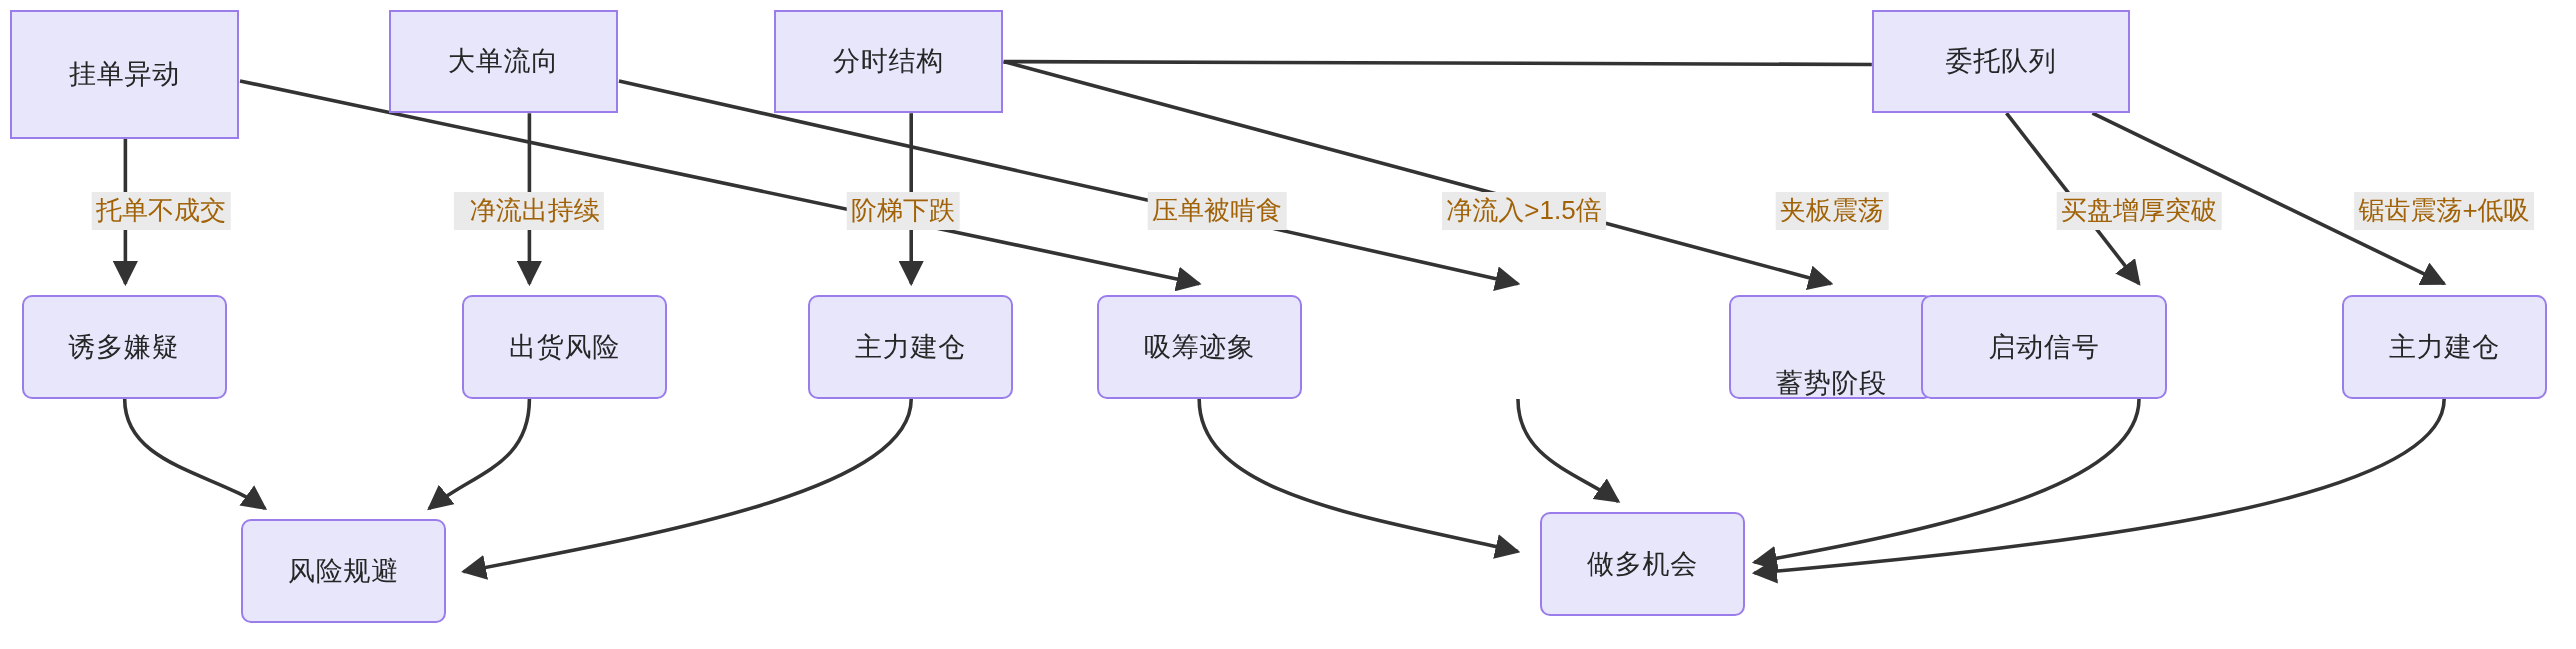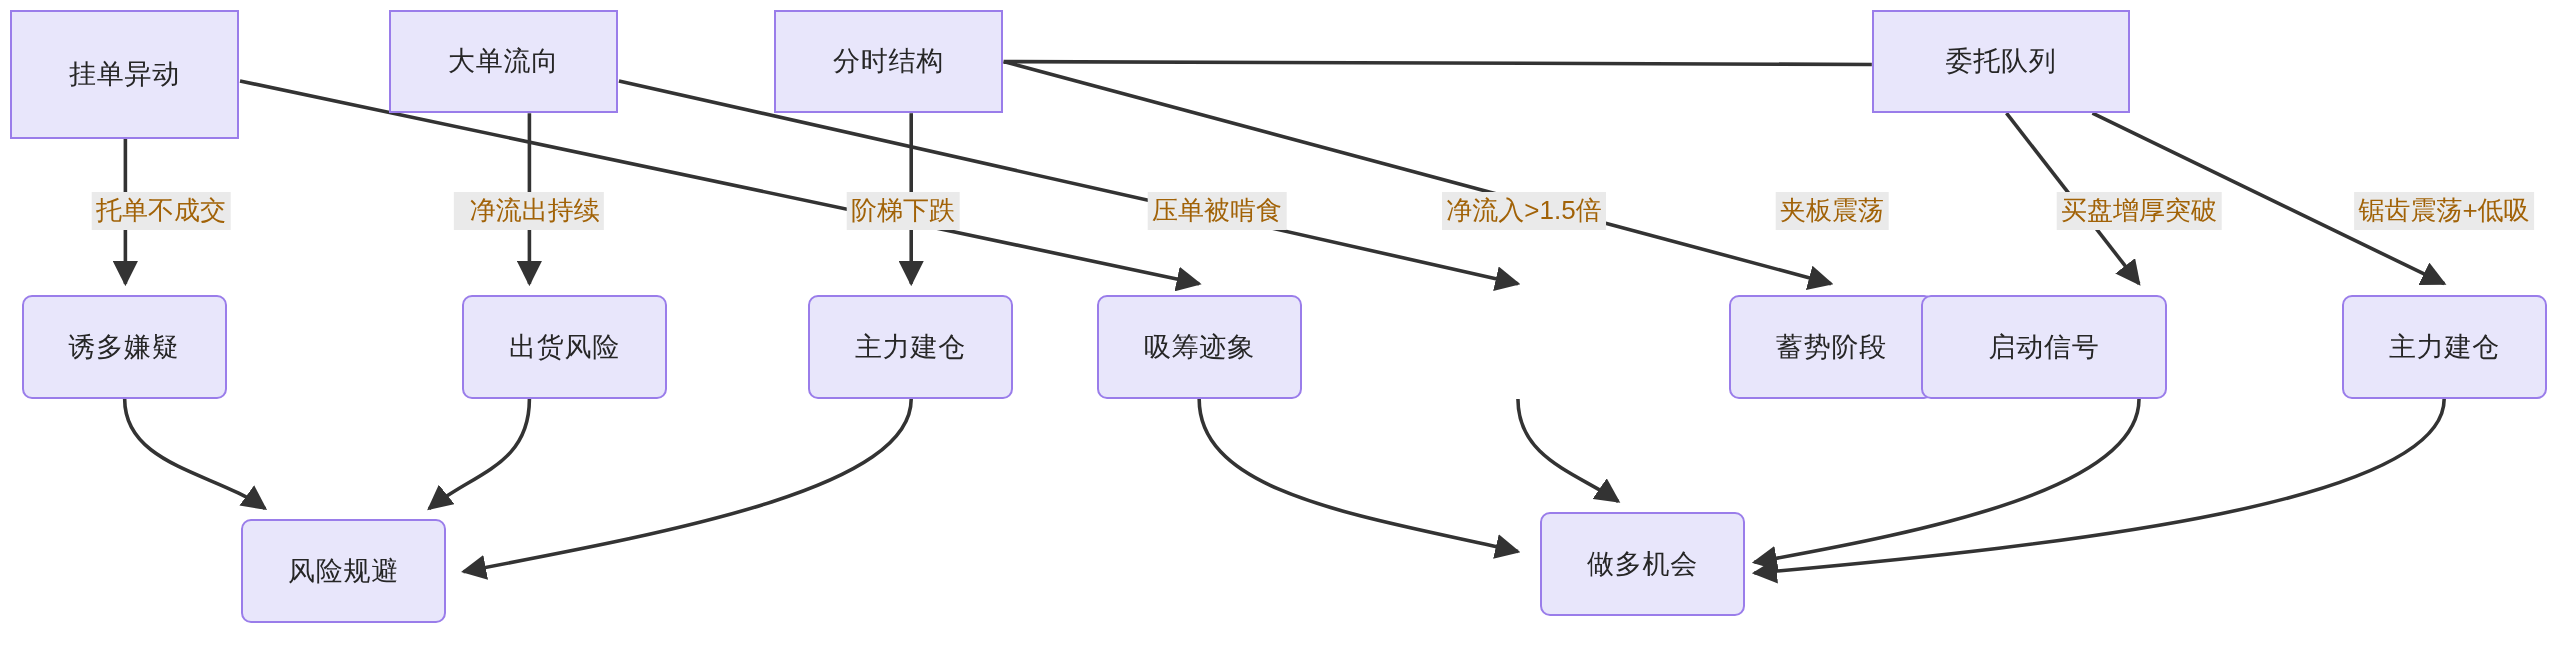--- a/index.html
+++ b/index.html
@@ -112,21 +112,21 @@
   </div>
   <div class="node rounded" style="left:426px; top:295px; width:205px; height:104px;margin-left:36px;">
     <span>出货风险</span>
   </div>
   <div class="node rounded" style="left:808px;top:295px; width:205px; height:104px;">
     <span>主力建仓</span>
   </div>
   <div class="node rounded" style="left:1097px;top:295px; width:205px; height:104px;">
     <span>吸筹迹象</span>
   </div>
-  <div class="node rounded" style="left:1729px;top:295px; width:205px; height:104px;">
+  <div class="node rounded" style="left:1729px;top:295px; width:205px; height:104px;align-items:flex-end;">
     <span>蓄势阶段</span>
   </div>
   <div class="node rounded" style="left:1921px;top:295px; width:246px; height:104px;">
     <span>启动信号</span>
   </div>
   <div class="node rounded" style="left:2342px;top:295px; width:205px; height:104px;">
     <span>主力建仓</span>
   </div>
 
   <div class="node rounded" style="left:241px; top:519px; width:205px; height:104px;">

